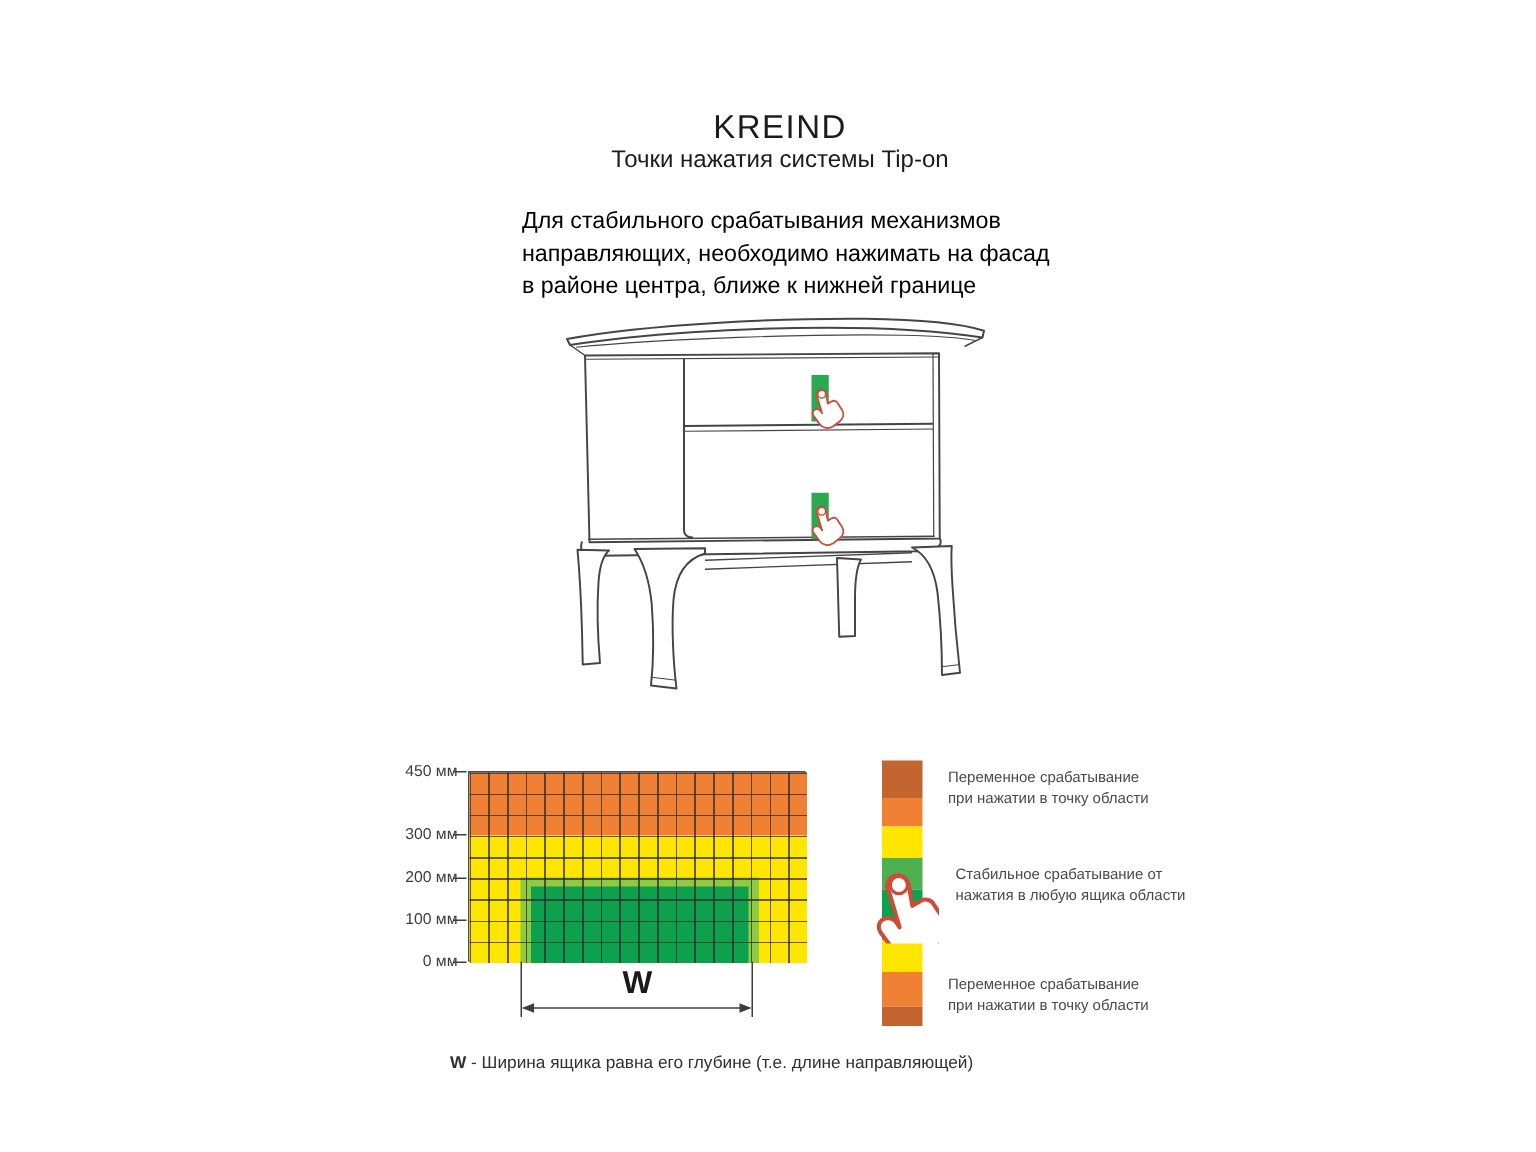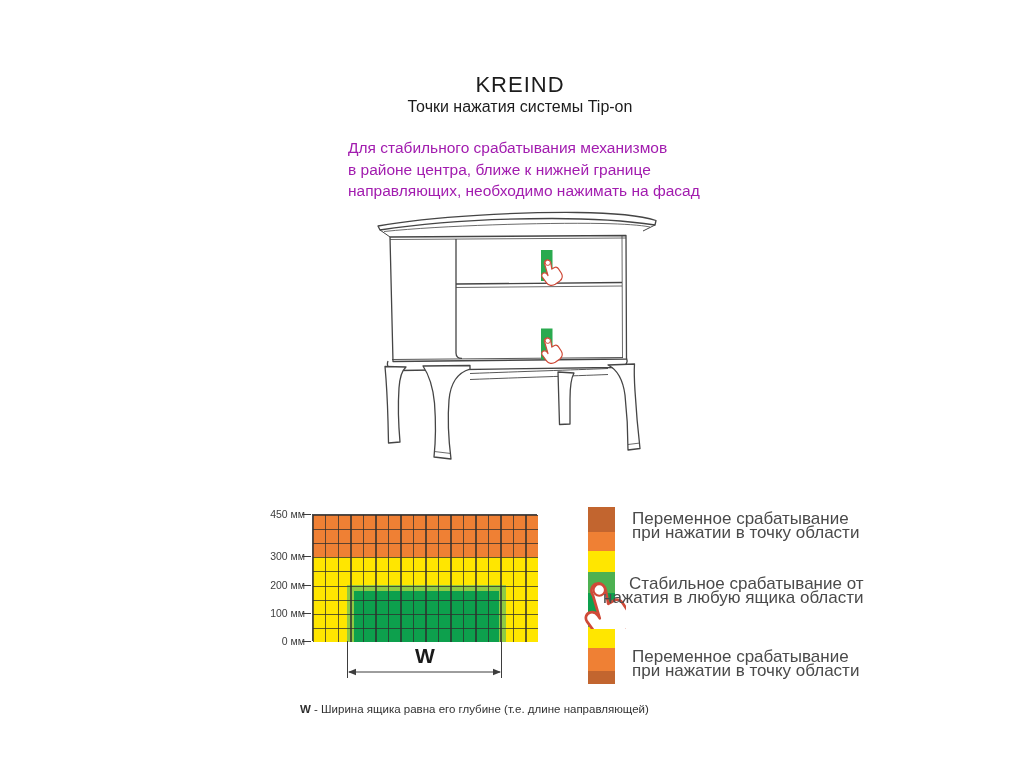--- a/index.html
+++ b/index.html
@@ -4,21 +4,21 @@
 <style>
   * { margin:0; padding:0; box-sizing:border-box; }
   html,body { width:1024px; height:768px; background:#ffffff; overflow:hidden;
               font-family:"Liberation Sans", sans-serif; color:#1f1f1f; }
   .abs { position:absolute; }
 
   
   #brand   { left:0; top:72px; width:1040px; text-align:center; font-size:22px;
              letter-spacing:1px; color:#1c1c1c; }
   #subtitle{ left:0; top:98px; width:1040px; text-align:center; font-size:16px; color:#1c1c1c; }
-  #desc    { left:348px; top:137px; font-size:15.5px; line-height:21.5px; color:#a21caf; }
+  #desc    { left:348px; top:137px; font-size:15.5px; line-height:21.5px; color:#000000; }
 
   
   #cabinet { left:372px; top:203px; }
   #cabinet path, #cabinet line { vector-effect:non-scaling-stroke; }
 
   
   #grid { left:312px; top:514px; width:225px; height:127px; border:1px solid #4a4a4a; }
   #grid .zone { position:absolute; }
   .zone-orange      { left:0; top:0;      width:225px; height:42.3px; background:#ef8034; }
   .zone-yellow      { left:0; top:42.3px; width:225px; height:84.7px; background:#ffe600; }
@@ -40,23 +40,23 @@
   #caption { left:300px; top:703px; font-size:11.5px; color:#303030; }
 
   
   #legendbar { left:588px; top:507px; width:27px; }
   #legendbar div { width:27px; }
   .seg-brown  { background:#c2652f; }
   .seg-orange { background:#ef8034; }
   .seg-yellow { background:#ffe600; }
   .seg-green  { background:#4db151; }
   .seg-core   { background:#0da04d; }
-  .legend-text { position:absolute; font-size:17px; line-height:13.5px; color:#4a4a4a; }
+  .legend-text { position:absolute; font-size:10px; line-height:13.5px; color:#4a4a4a; }
   #legend-text-0 { left:632px; top:512px; }
-  #legend-text-1 { left:603px; top:577px;text-align:right; }
+  #legend-text-1 { left:637px; top:577px; }
   #legend-text-2 { left:632px; top:650px; }
   #legend-hand { left:580px; top:577px; }
 </style>
 </head>
 <body>
 
 <svg width="0" height="0" style="position:absolute">
   <defs>
     <symbol id="hand-icon" viewBox="0 0 34 38">
       <path d="M6.5,9.5 C4.5,6.5 6,3 9,2.5 C11.5,2 14,4 14.2,7 L15.5,14.5 L19,12.5
@@ -65,22 +65,22 @@
                C6.8,19.1 8.5,20 9.5,21.5 L10.5,23 Z" fill="#ffffff" stroke="#cf4a38" stroke-width="1.6" stroke-linejoin="round"></path>
       <circle cx="10.2" cy="6.3" r="3.4" fill="#ffffff" stroke="#cf4a38" stroke-width="1.3"></circle>
     </symbol>
   </defs>
 </svg>
 
 <div class="abs" id="brand">KREIND</div>
 <div class="abs" id="subtitle">Точки нажатия системы Tip-on</div>
 <div class="abs" id="desc">
   <div>Для стабильного срабатывания механизмов</div>
+  <div>направляющих, необходимо нажимать на фасад</div>
   <div>в районе центра, ближе к нижней границе</div>
-  <div>направляющих, необходимо нажимать на фасад</div>
 </div>
 
 <svg class="abs" id="cabinet" width="296" height="268" viewBox="0 0 296 268">
   <g fill="#ffffff" stroke="#454545" stroke-width="1.3" stroke-linejoin="round">
 
     <path d="M6,23 C60,13 150,9 205,9.5 C245,10 270,13 284,17.5 L283,22
              C250,17 210,15.5 180,15.5 C120,15.5 55,19.5 8,27 Z"></path>
     <path d="M8,27 L18,34" fill="none" stroke-width="1"></path>
     <path d="M283,22 L271,28" fill="none" stroke-width="1"></path>
     <path d="M12,28.5 C70,22.5 170,19.5 230,20.5 C252,21 268,22 278,24" fill="none" stroke-width="0.8"></path>

